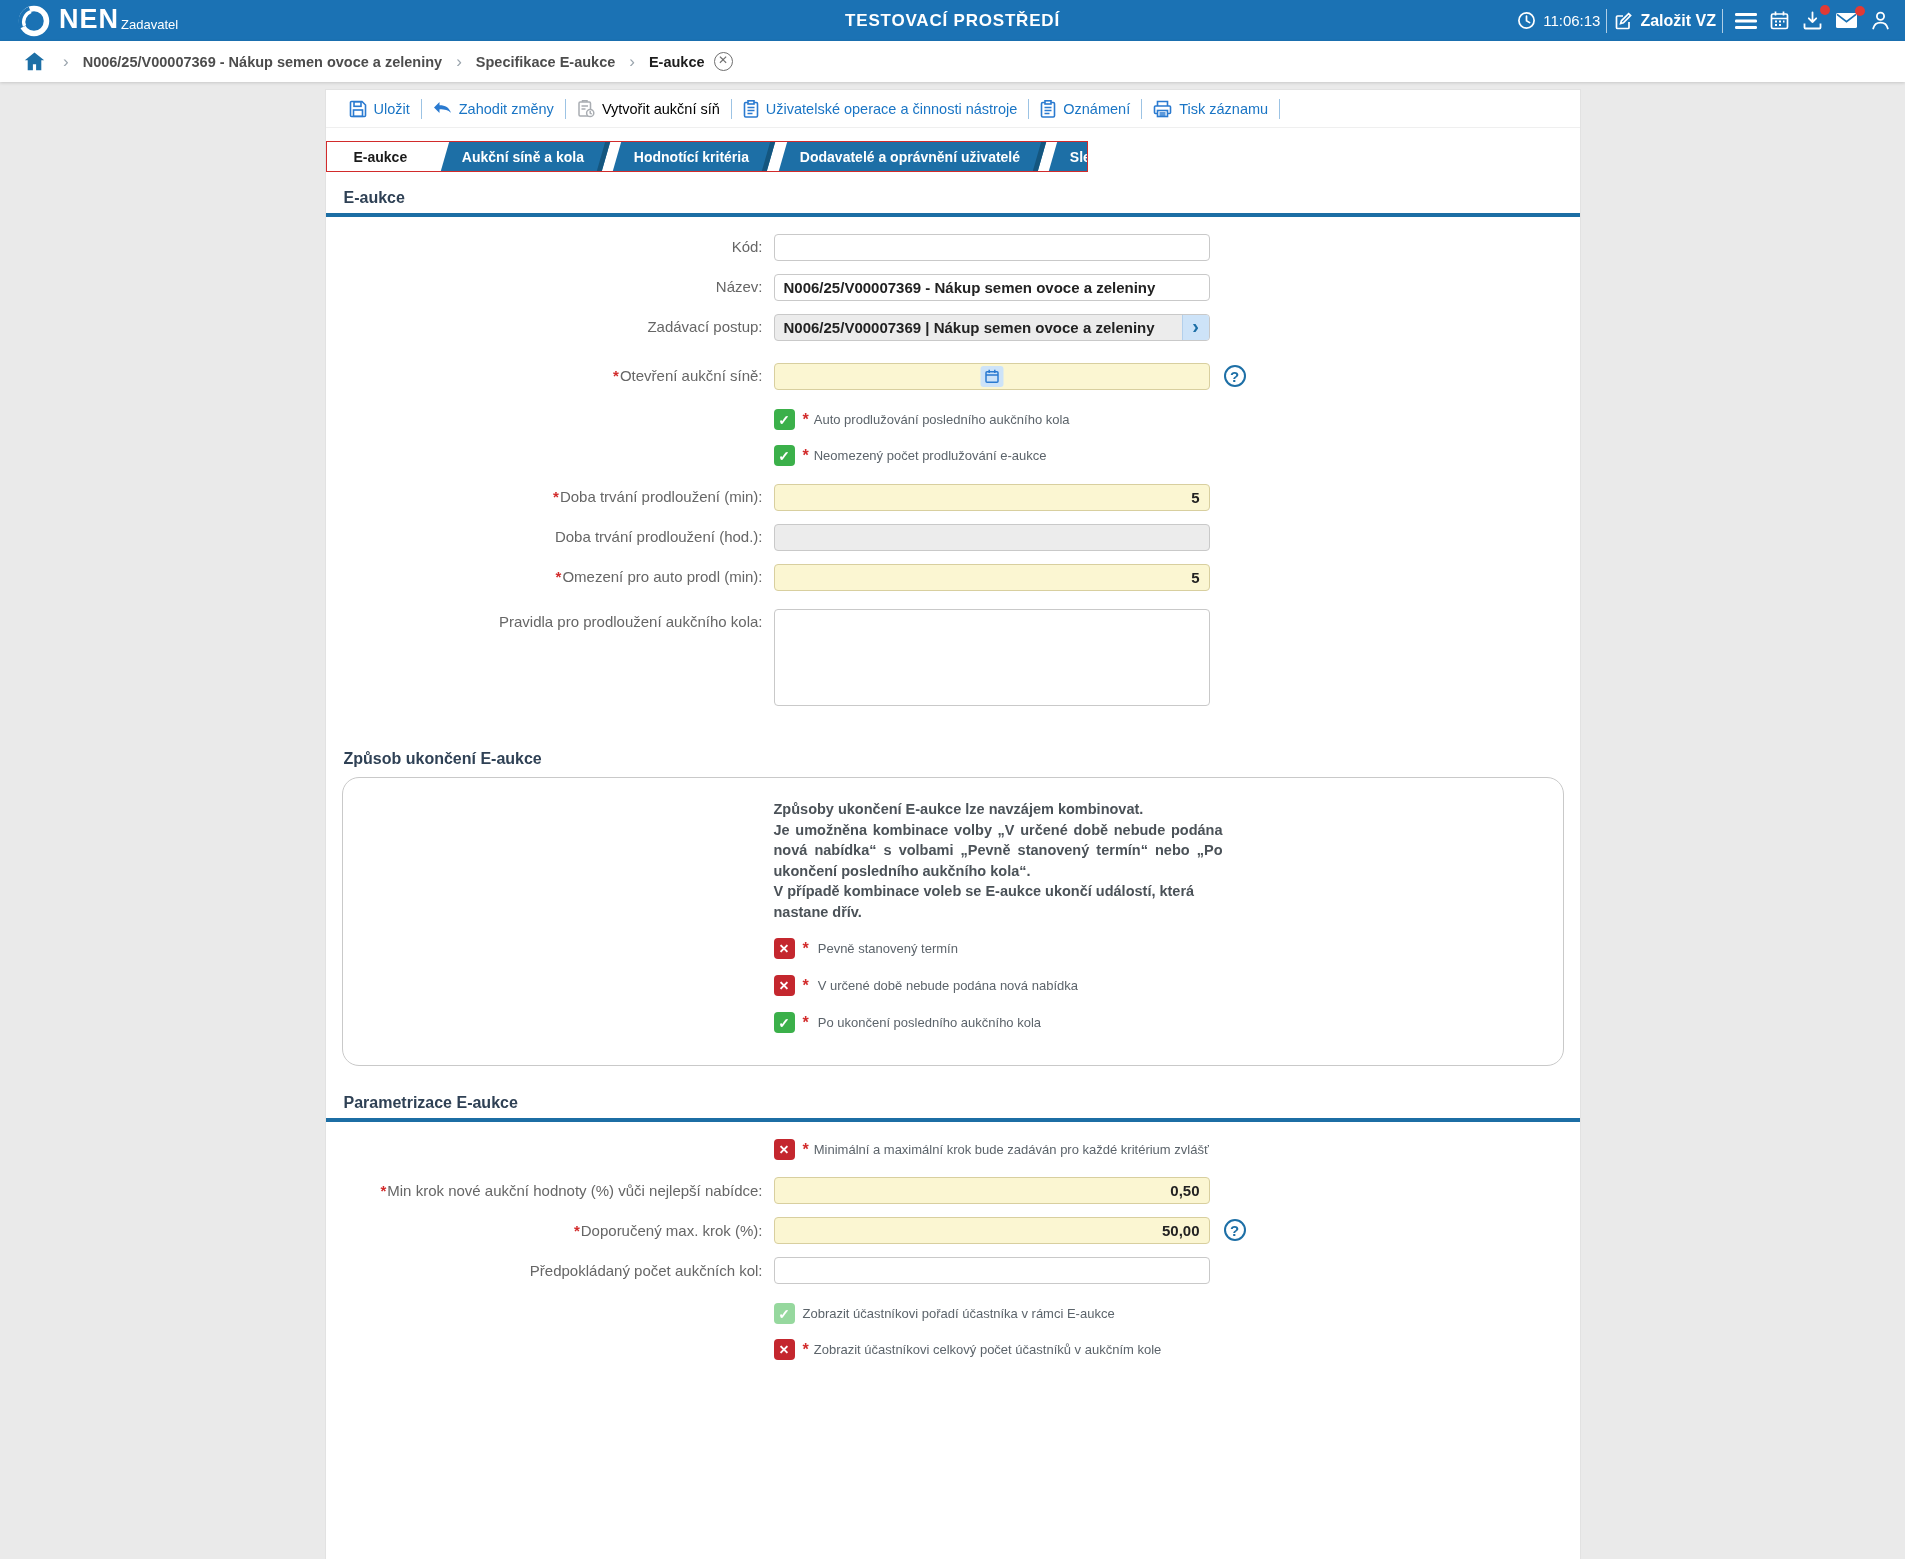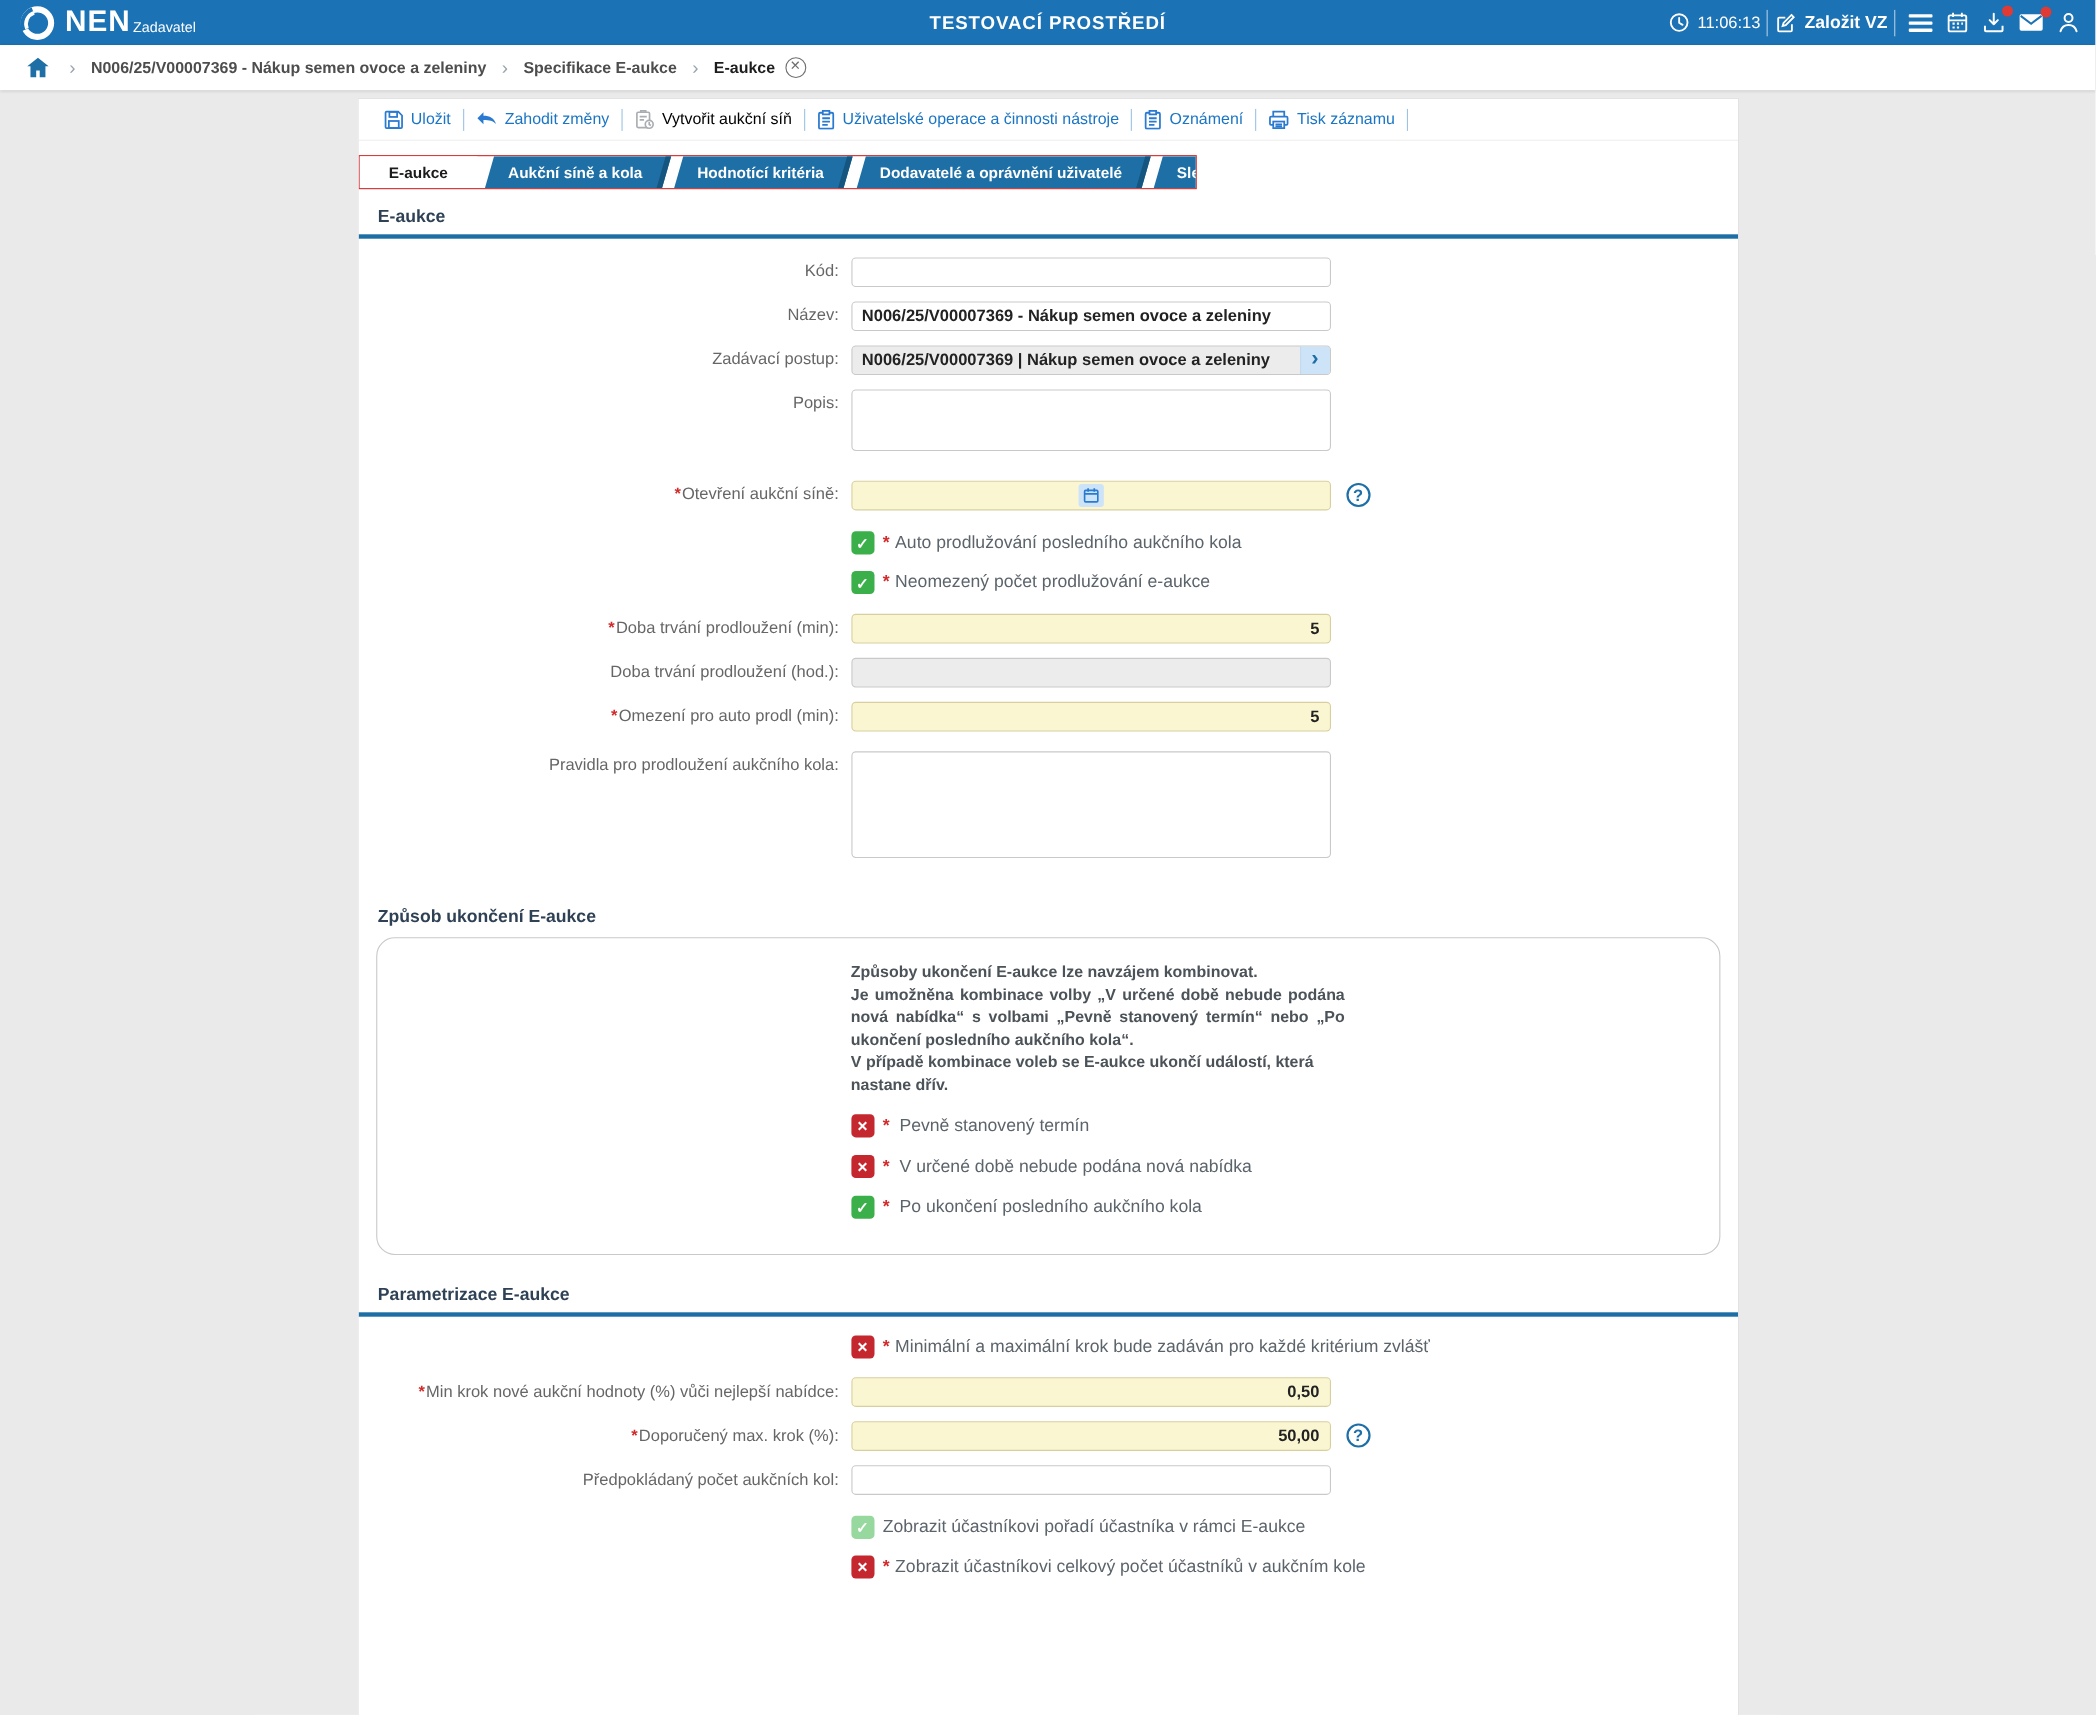--- a/index.html
+++ b/index.html
@@ -96,21 +96,21 @@
     border-left:1px solid #b3d0ec; border-radius:0 3px 3px 0; display:flex; align-items:center; justify-content:center; cursor:pointer; }
   .ref-btn::before { content:"›"; color:#1d6fa6; font-size:20px; font-weight:700; margin-top:-3px; }
 
   
   .cb { width:21px; height:21px; border-radius:4px; display:inline-flex; align-items:center; justify-content:center;
     color:#fff; font-weight:700; cursor:pointer; flex:none; }
   .cb-yes { background:#3bb04a; } .cb-yes::before { content:"✓"; font-size:14px; }
   .cb-soft { background:#96d89e; } .cb-soft::before { content:"✓"; font-size:14px; }
   .cb-no { background:#c4272e; } .cb-no::before { content:"✕"; font-size:12.5px; }
   .check { display:flex; align-items:center; gap:8px; }
-  .cb-label { color:#5c646b; font-size:16px; }
+  .cb-label { color:#5c646b; font-size:13px; }
   .req { color:#d22b2b; font-weight:700; margin-right:1px; }
   .check .req { margin-right:-3px; }
   .row.cbrow { margin-bottom:15px; }
 
   
   .sec-head2 { font-size:16px; font-weight:700; color:#2f4155; margin:40px 0 9px 2px; }
   .endbox { border:1px solid #c9c9c9; border-radius:17px; margin:0 0 28px; padding:21px 24px 32px 431px; }
   .note { width:449px; color:#4b5258; font-weight:700; font-size:14.5px; line-height:1.42; }
   .note .just { text-align:justify; }
   .box-check { display:flex; align-items:center; gap:8px; margin-top:16px; }
@@ -293,24 +293,20 @@
     </div>
 
     <div class="row">
       <label class="lbl">Zadávací postup:</label>
       <div class="ctl">
         <input class="inp bold dis" value="N006/25/V00007369 | Nákup semen ovoce a zeleniny" style="">
         <span class="ref-btn"></span>
       </div>
     </div>
 
-    <div class="row ta">
-      <label class="lbl">Popis:</label>
-      <div class="ctl"><textarea class="inp" style=""></textarea></div>
-    </div>
 
     <div class="row" style="margin-top:22px">
       <label class="lbl"><span class="req">*</span><span>Otevření aukční síně:</span></label>
       <div class="ctl">
         <div class="inp yellow date">
           <span class="cal">
             <svg width="15" height="15" viewBox="0 0 15 15" fill="none" stroke="#2a7ad0" stroke-width="1.5">
               <rect x="1.5" y="2.8" width="12" height="10.5" rx="1"></rect>
                   <path d="M1.5 6h12M4.7 0.8v3.2M10.3 0.8v3.2"></path>
             </svg>

